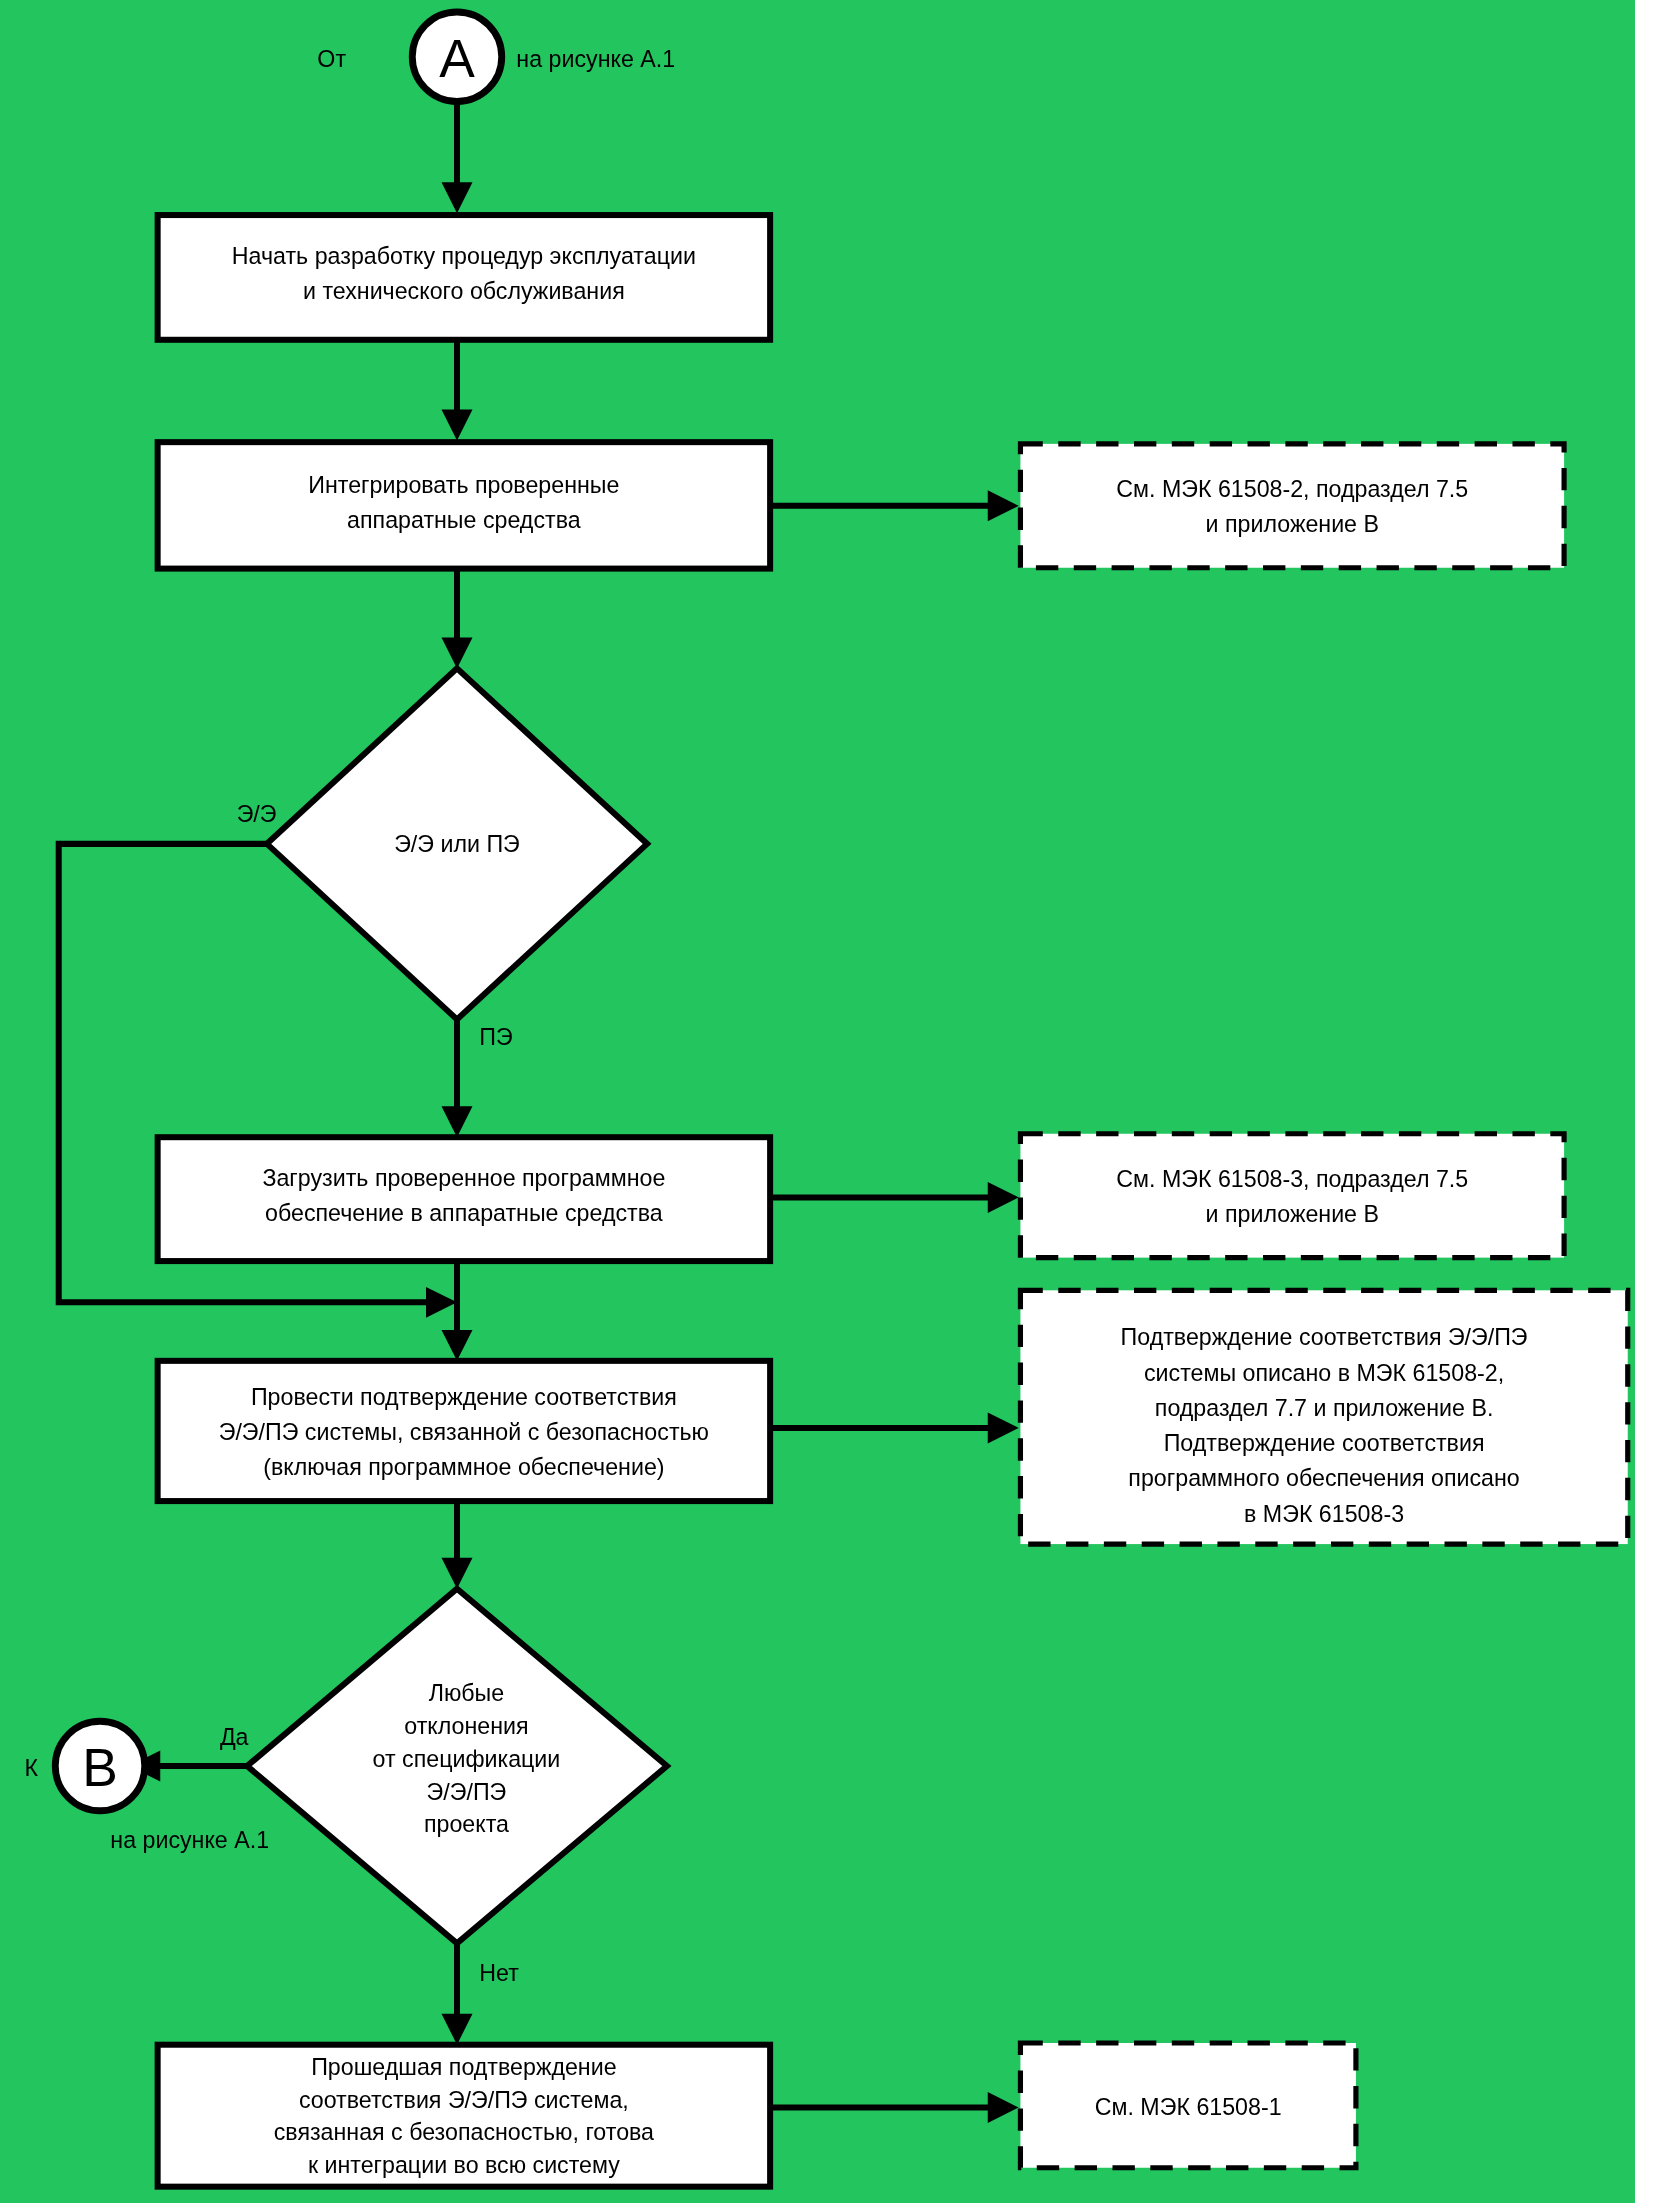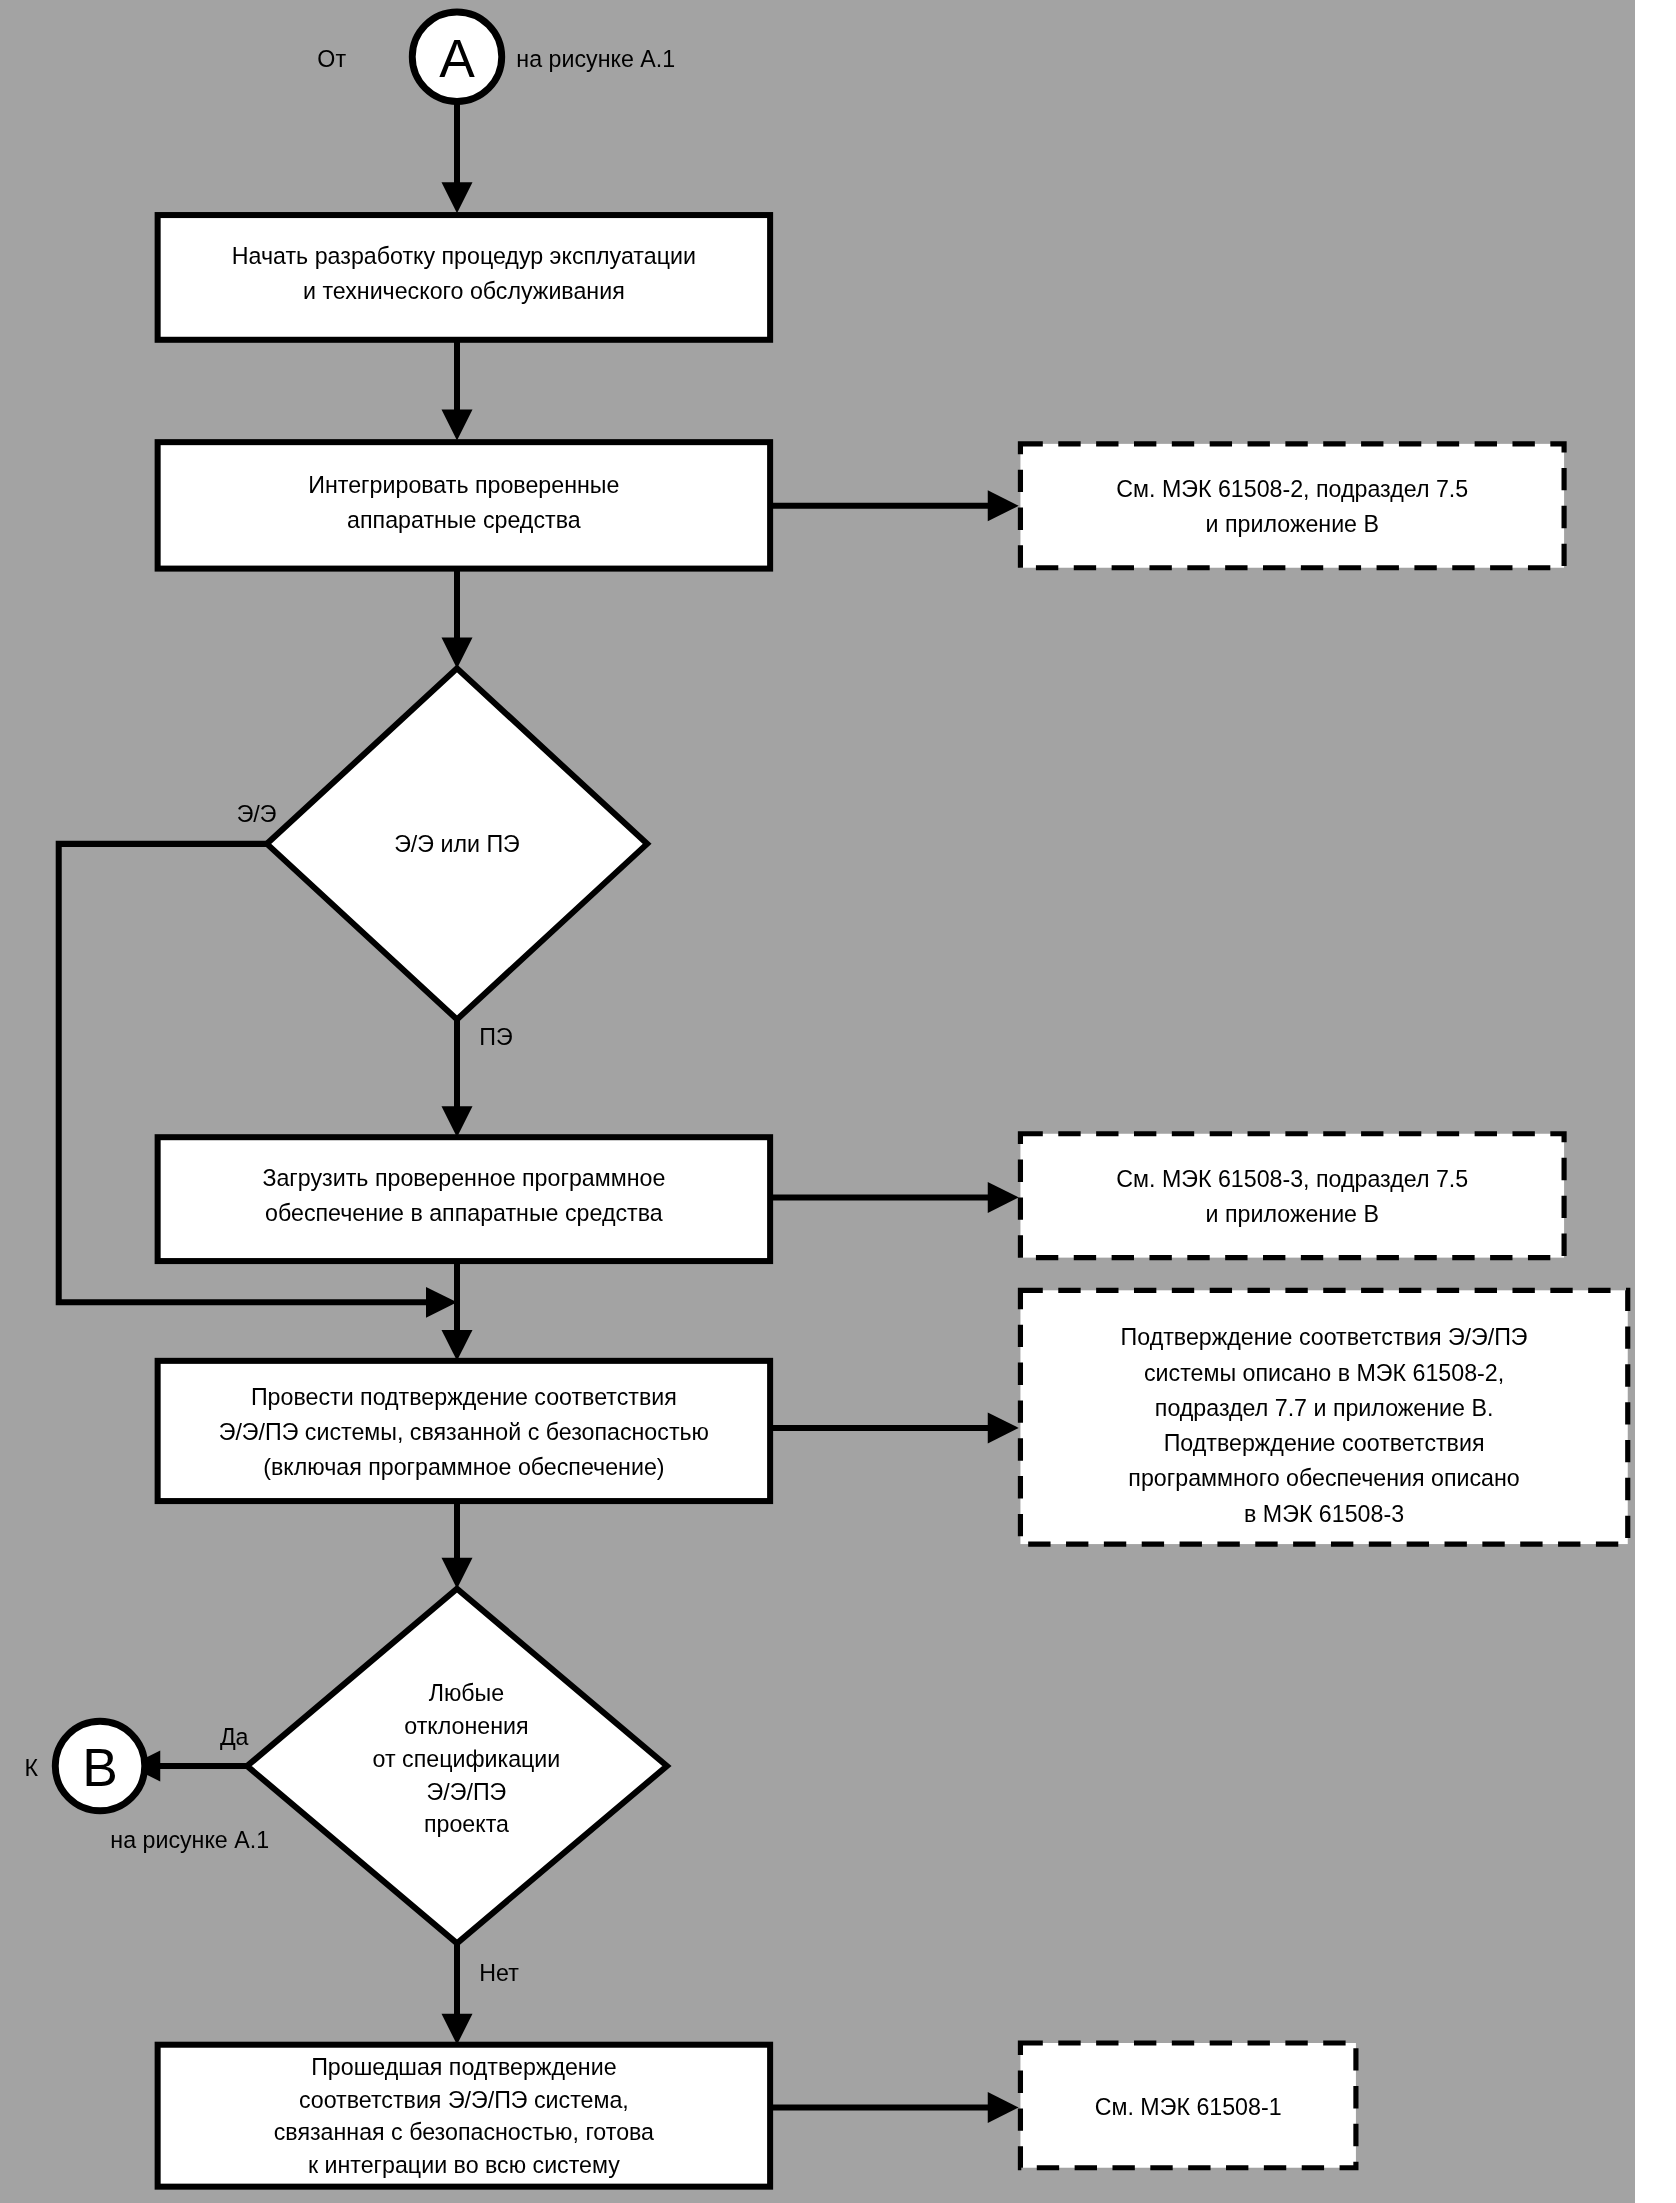--- a/index.html
+++ b/index.html
@@ -7,21 +7,21 @@
     padding: 0;
     background: #ffffff;
   }
   body {
     font-family: "Liberation Sans", sans-serif;
   }
   #canvas {
     position: relative;
     width: 1635px;
     height: 2203px;
-    background: #a3a3a3;
+    background: #22c55e;
     overflow: hidden;
   }
   svg#flow {
     position: absolute;
     left: 0;
     top: 0;
     width: 1677px;
     height: 2203px;
   }
   .shape-stroke {

